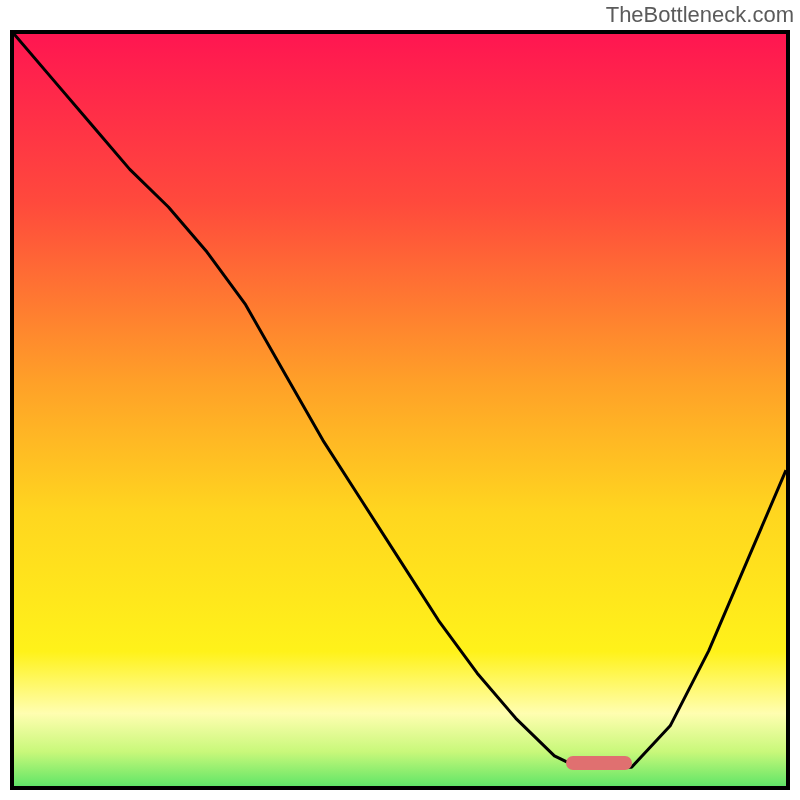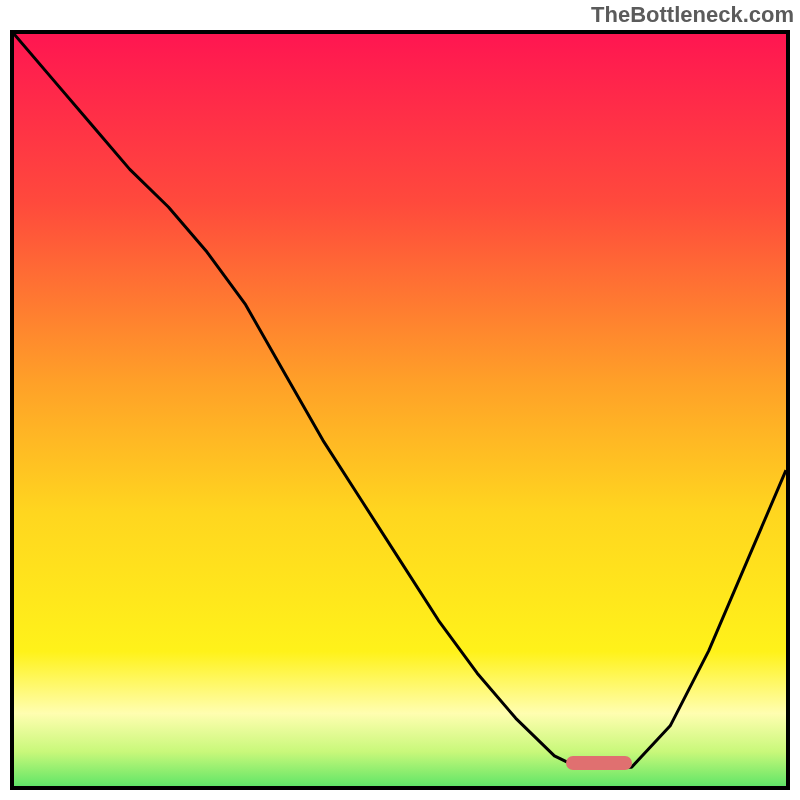--- a/index.html
+++ b/index.html
@@ -13,21 +13,21 @@
   .container {
     position: relative;
     width: 800px;
     height: 800px;
   }
   .watermark {
     position: absolute;
     top: 2px;
     right: 6px;
     font-size: 22px;
-    font-weight: bold;
+    font-weight: normal;
     color: #5b5b5b;
     z-index: 20;
   }
   .chart {
     position: absolute;
     left: 10px;
     top: 30px;
     width: 780px;
     height: 760px;
     border: 4px solid #000000;

